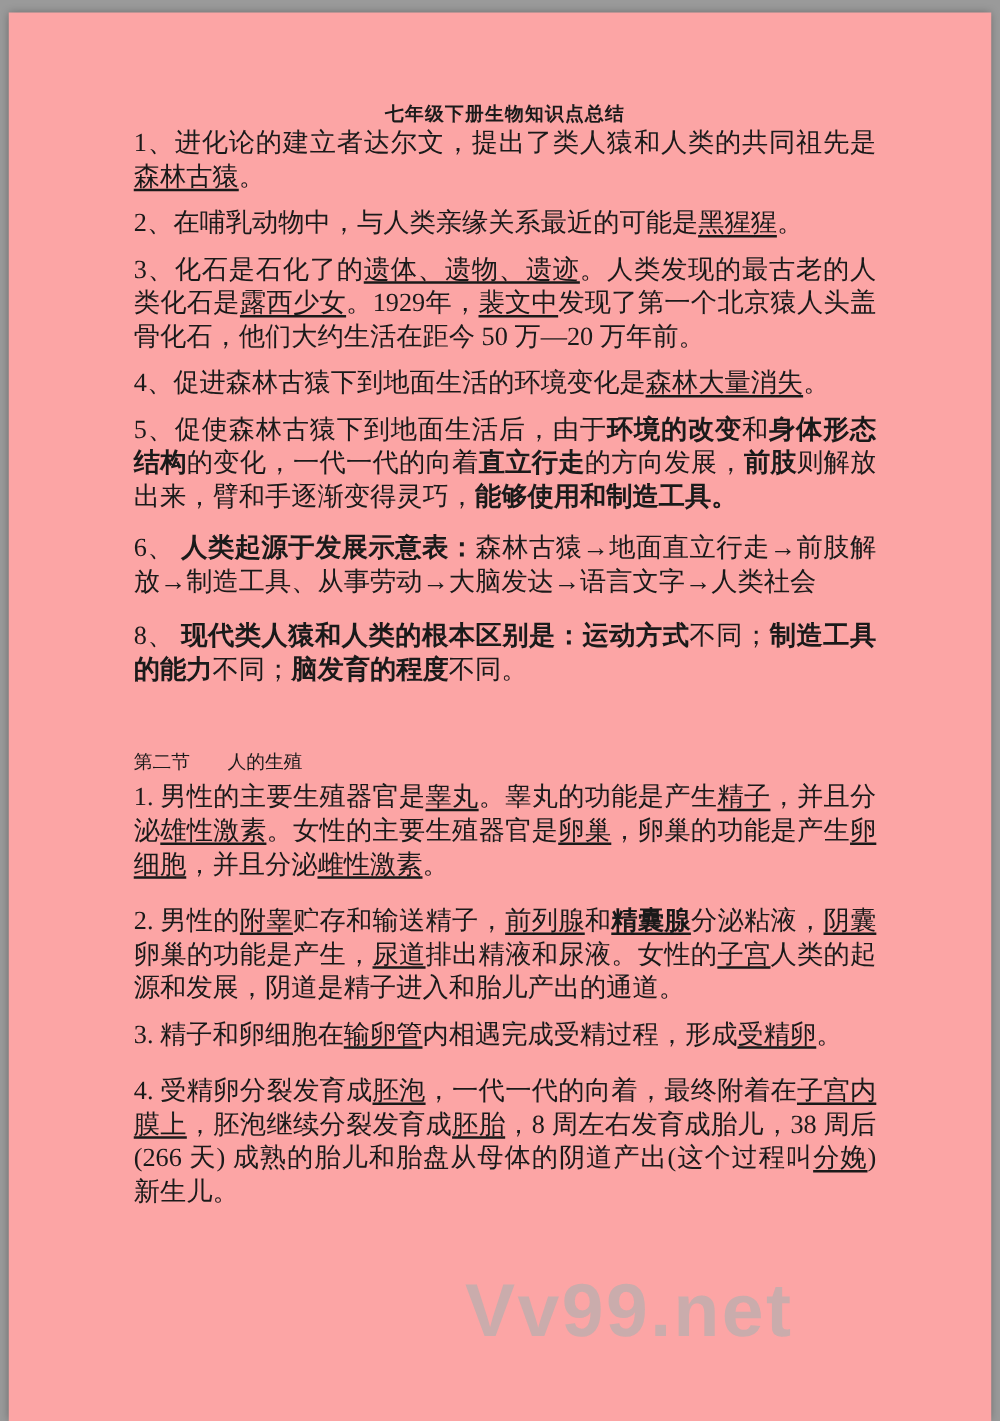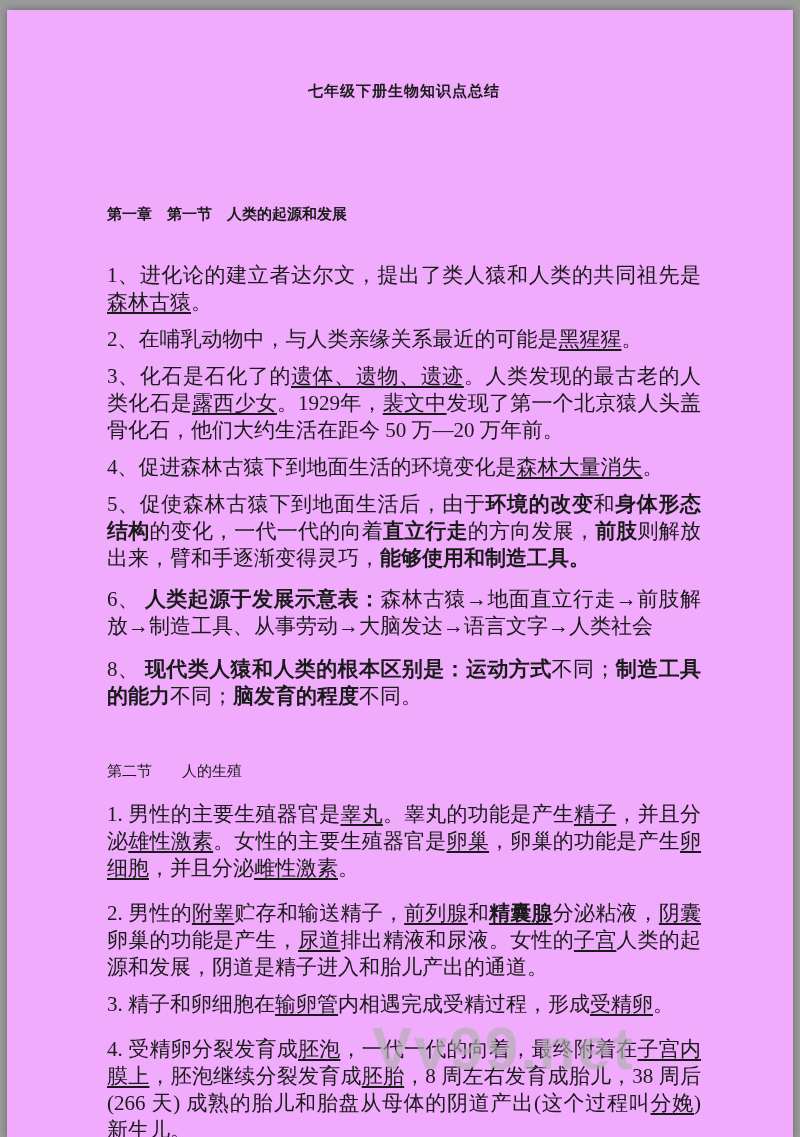--- a/index.html
+++ b/index.html
@@ -13,21 +13,21 @@
     overflow: hidden;
     position: relative;
     font-family: "Liberation Serif", serif;
   }
   .page {
     position: absolute;
     left: 7px;
     top: 10px;
     width: 786px;
     height: 1127px;
-    background: #f0abfc;
+    background: #fca5a5;
     box-shadow: 0 0 7px rgba(0,0,0,0.35);
   }
   .content {
     padding: 72px 92px 40px 100px;
     color: #1a1a1a;
   }
   .doc-title {
     text-align: center;
     font-weight: bold;
     font-size: 15px;
@@ -36,21 +36,21 @@
   .heading {
     font-size: 15px;
     line-height: 27px;
   }
   .heading.s1 {
     font-weight: bold;
     margin: 100px 0 34px 0;
   }
   .heading.s2 {
     font-weight: normal;
-    margin: 48px 0 16px 0;
+    margin: 48px 0 0 0;
   }
   .para {
     font-size: 21px;
     line-height: 27px;
     text-align: justify;
     margin: 0 0 10px 0;
   }
   .para span.b { font-weight: bold; }
   .para span.u,
   .heading span.u {
@@ -73,21 +73,20 @@
     white-space: nowrap;
   }
 </style>
 </head>
 <body>
 
 <div class="page">
   <div class="content">
     <div class="doc-title">七年级下册生物知识点总结</div>
     <div id="section-0">
-        <div class="heading s1"><span class="b">第一章　第一节　人类的起源和发展</span></div>
         <p class="para"><span>1、进化论的建立者达尔文，提出了类人猿和人类的共同祖先是</span><span class="u">森林古猿</span><span>。</span></p>
         <p class="para"><span>2、在哺乳动物中，与人类亲缘关系最近的可能是</span><span class="u">黑猩猩</span><span>。</span></p>
         <p class="para"><span>3、化石是石化了的</span><span class="u">遗体、遗物、遗迹</span><span>。人类发现的最古老的人类化石是</span><span class="u">露西少女</span><span>。1929年，</span><span class="u">裴文中</span><span>发现了第一个北京猿人头盖骨化石，他们大约生活在距今 50 万—20 万年前。</span></p>
         <p class="para"><span>4、促进森林古猿下到地面生活的环境变化是</span><span class="u">森林大量消失</span><span>。</span></p>
         <p class="para"><span>5、促使森林古猿下到地面生活后，由于</span><span class="b">环境的改变</span><span>和</span><span class="b">身体形态结构</span><span>的变化，一代一代的向着</span><span class="b">直立行走</span><span>的方向发展，</span><span class="b">前肢</span><span>则解放出来，臂和手逐渐变得灵巧，</span><span class="b">能够使用和制造工具。</span></p>
         <p class="para gap-before-6"><span>6、 </span><span class="b">人类起源于发展示意表：</span><span>森林古猿→地面直立行走→前肢解放→制造工具、从事劳动→大脑发达→语言文字→人类社会</span></p>
         <p class="para gap-before-8"><span>8、 </span><span class="b">现代类人猿和人类的根本区别是：运动方式</span><span>不同；</span><span class="b">制造工具的能力</span><span>不同；</span><span class="b">脑发育的程度</span><span>不同。</span></p>
       </div>
     <div id="section-1">
         <div class="heading s2"><span>第二节　　人的生殖</span></div>

